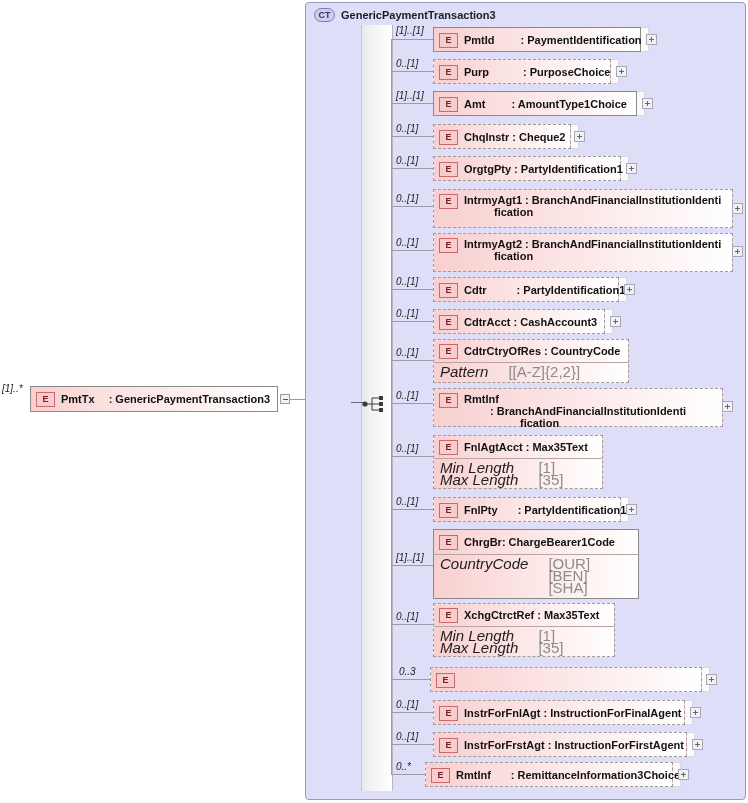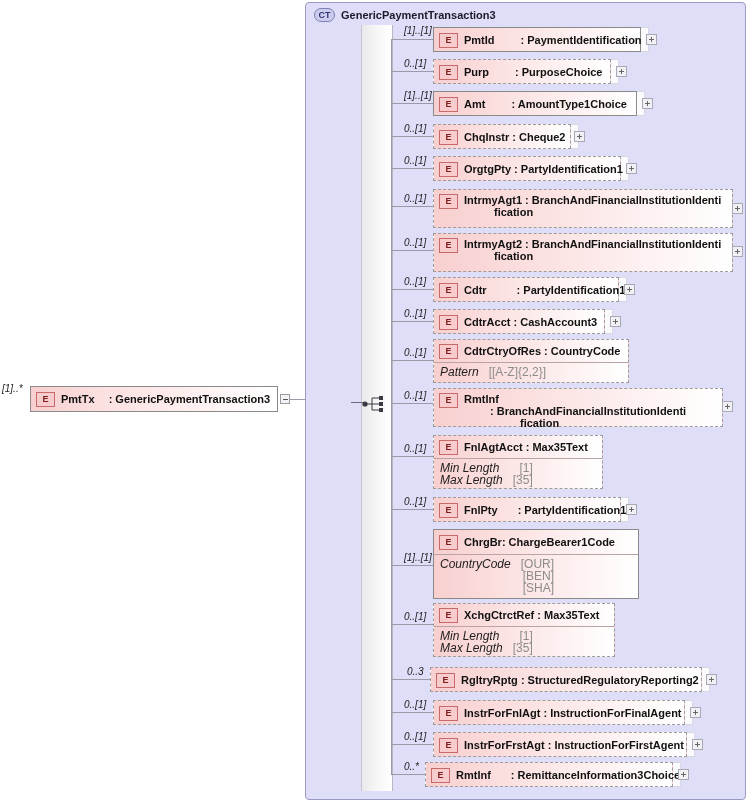--- a/index.html
+++ b/index.html
@@ -175,21 +175,20 @@
     position: absolute;
     width: 1px;
     background: #9a9aa8;
   }
   .occ {
     position: absolute;
     font-style: italic;
     font-size: 10px;
     color: #1b1b1b;
     white-space: nowrap;
-    margin-left: 8px;
   }
 
   
   .card {
     position: absolute;
     box-sizing: border-box;
     background: linear-gradient(to right, #f8cfcf 0%, #fbdede 30%, #ffffff 100%);
     border: 1px dashed #9c9c9c;
     padding: 0;
   }
@@ -216,34 +215,33 @@
     padding-left: 30px;
     font-weight: bold;
     font-size: 11px;
   }
 
   
   .facets {
     border-top: 1px solid #b9a3a3;
     padding: 3px 6px 5px 6px;
     display: flex;
-    gap: 10px;
-    font-size: 12px;
+    gap: 20px;
+    font-size: 15px;
   }
   .facet-names {
     font-style: italic;
     color: #1d1d1d;
     line-height: 12px;
     white-space: nowrap;
   }
   .facet-vals {
     color: #8c8c8c;
     line-height: 12px;
     white-space: nowrap;
-    text-align: right;
   }
 
   
   .plus {
     position: absolute;
     width: 11px;
     height: 11px;
     box-sizing: border-box;
     border: 1px solid #a9a9b4;
     background: #f0f0f5;
@@ -323,21 +321,21 @@
   </div>
   <div class="plus" style="left:340px; top:31px;"></div>
 
   <div class="hline" style="left:85px; top:68px; width:42px;"></div>
   <span class="occ" style="left:90px; top:55px;">0..[1]</span>
   <div class="plate" style="left:127px; top:56px; width:186px; height:25px;"></div>
   <div class="card" style="left:127px; top:56px; width:178px; height:25px;">
     <div class="card-main">
       <span class="ebadge">E</span>
       <span class="ename">Purp</span>
-      <span class="etype" style="margin-left:26px;">: PurposeChoice</span>
+      <span class="etype" style="margin-left:34px;">: PurposeChoice</span>
     </div>
   </div>
   <div class="plus" style="left:310px; top:63px;"></div>
 
   <div class="hline" style="left:85px; top:100px; width:42px;"></div>
   <span class="occ" style="left:90px; top:87px;">[1]..[1]</span>
   <div class="plate" style="left:127px; top:88px; width:212px; height:25px;"></div>
   <div class="card required" style="left:127px; top:88px; width:204px; height:25px;">
     <div class="card-main">
       <span class="ebadge">E</span>
@@ -514,21 +512,20 @@
       </div>
     </div>
   </div>
 
   <div class="hline" style="left:85px; top:676px; width:42px;"></div>
   <span class="occ" style="left:93px; top:663px;">0..3</span>
   <div class="plate" style="left:124px; top:664px; width:280px; height:25px;"></div>
   <div class="card" style="left:124px; top:664px; width:272px; height:25px;">
     <div class="card-main">
       <span class="ebadge">E</span>
-      <span class="ename">RgltryRptg : StructuredRegulatoryReporting2</span>
     </div>
   </div>
   <div class="plus" style="left:400px; top:671px;"></div>
 
   <div class="hline" style="left:85px; top:709px; width:42px;"></div>
   <span class="occ" style="left:90px; top:696px;">0..[1]</span>
   <div class="plate" style="left:127px; top:697px; width:260px; height:25px;"></div>
   <div class="card" style="left:127px; top:697px; width:252px; height:25px;">
     <div class="card-main">
       <span class="ebadge">E</span>

